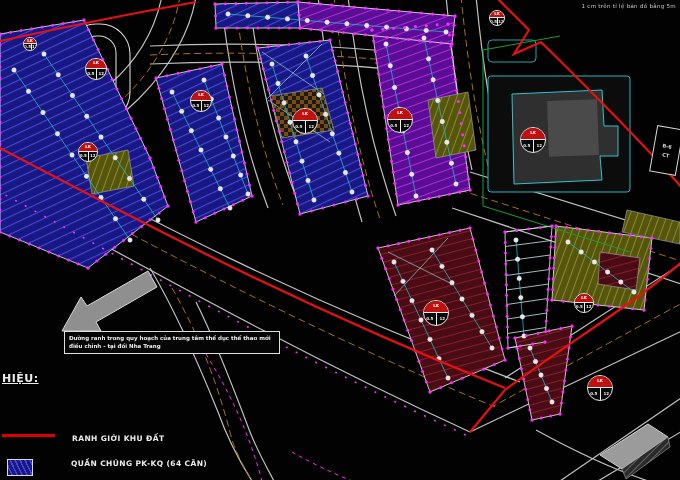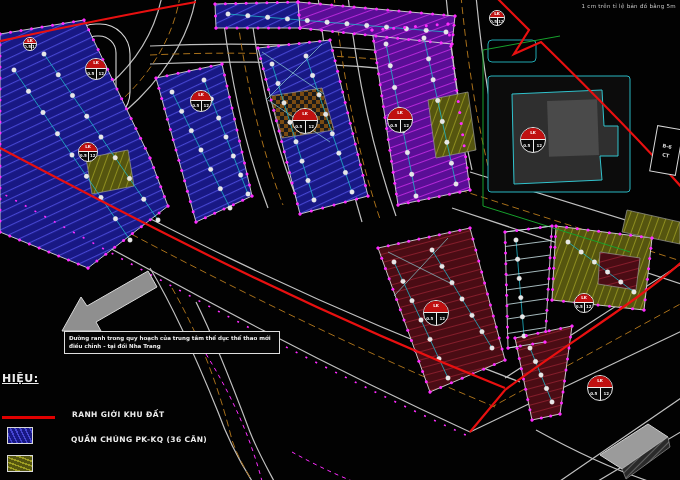--- a/index.html
+++ b/index.html
@@ -10,21 +10,21 @@
   .annotation{position:absolute;left:64px;top:331px;width:206px;border:1px solid #dedede;
               background:#050505;padding:3px 4px;font-size:5.5px;line-height:1.4;color:#ececec;
               font-weight:bold;}
   .edge-label{position:absolute;left:653px;top:127px;width:25px;height:45px;border:1px solid #d8d8d8;
               background:#000;color:#d8d8d8;font-size:5px;font-weight:bold;display:flex;
               flex-direction:column;align-items:center;justify-content:center;gap:3px;
               transform:rotate(10deg);}
   .legend{position:absolute;left:0;top:372px;width:310px;color:#ececec;}
   .legend-heading{font-size:11px;font-weight:bold;text-decoration:underline;margin-left:2px;
                   letter-spacing:.5px;}
-  .legend-item{position:absolute;left:0;display:flex;align-items:flex-end;height:18px;}
+  .legend-item{position:absolute;left:0;display:flex;align-items:flex-start;height:18px;margin-top:33px;}
   .legend-label{font-size:7.5px;font-weight:bold;letter-spacing:.4px;white-space:nowrap;}
   .sw-line{width:53px;height:3px;background:#e00000;margin-left:2px;margin-right:17px;flex:none;}
   .sw-box{width:26px;height:17px;border:1px solid #d8d8d8;margin-left:7px;margin-right:38px;
           flex:none;box-sizing:border-box;}
   .sw-blue{background:repeating-linear-gradient(65deg,#181884 0 3px,#4646d2 3px 4.5px);}
   .sw-olive{background:repeating-linear-gradient(20deg,#55550f 0 3px,#9c9c22 3px 4.5px);}
   .badge{position:absolute;border-radius:50%;border:1.5px solid #e8e8e8;background:#080808;
          overflow:hidden;box-sizing:border-box;display:flex;flex-direction:column;}
   .b-top{flex:0 0 44%;background:#c01010;display:flex;align-items:center;justify-content:center;
          color:#fff;font-size:4px;font-weight:bold;border-bottom:1px solid #eee;line-height:1;}
@@ -723,21 +723,21 @@
 </div>
 
 <div class="legend">
   <div class="legend-heading">HIỆU:</div>
   <div class="legend-item" style="top:29px">
     <span class="sw-line"></span>
     <span class="legend-label">RANH GIỚI KHU ĐẤT</span>
   </div>
   <div class="legend-item" style="top:54px">
     <span class="sw-box sw-blue"></span>
-    <span class="legend-label">QUẦN CHÚNG PK-KQ (36 CĂN)</span>
+    <span class="legend-label">QUẦN CHÚNG PK-KQ (64 CĂN)</span>
   </div>
   <div class="legend-item" style="top:82px">
     <span class="sw-box sw-olive"></span>
   </div>
 </div>
 
 <div id="badges">
       <div class="badge" style="left: 23px; top: 37px; width: 14px; height: 14px;">
         <div class="b-top">LK</div>
     <div class="b-bot">

